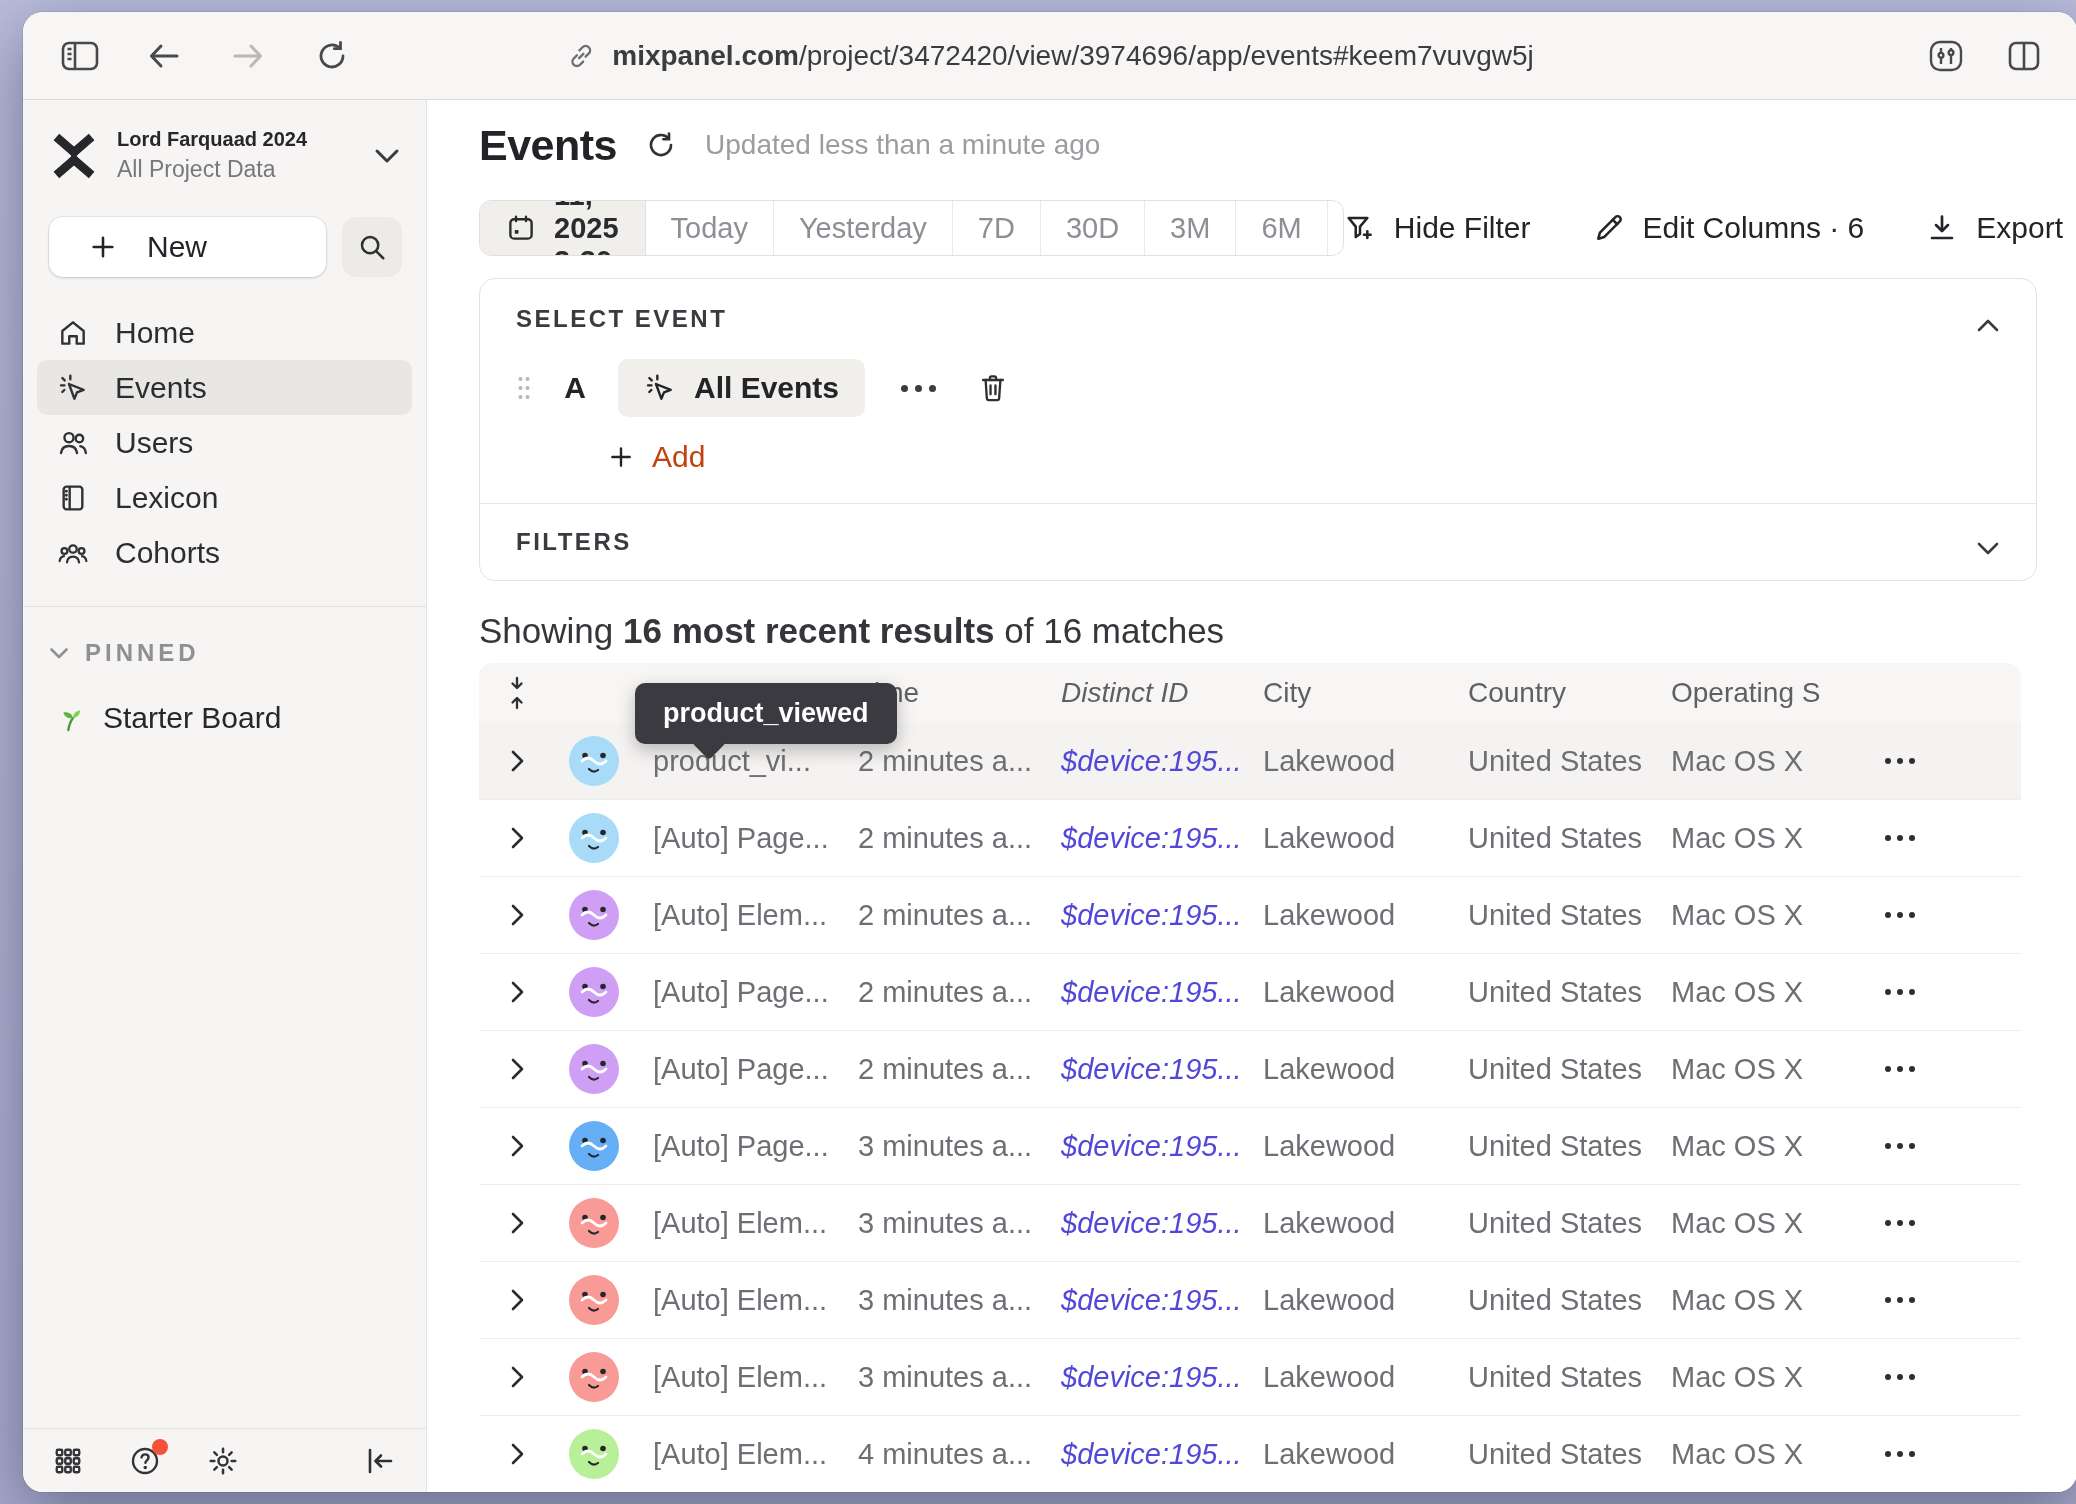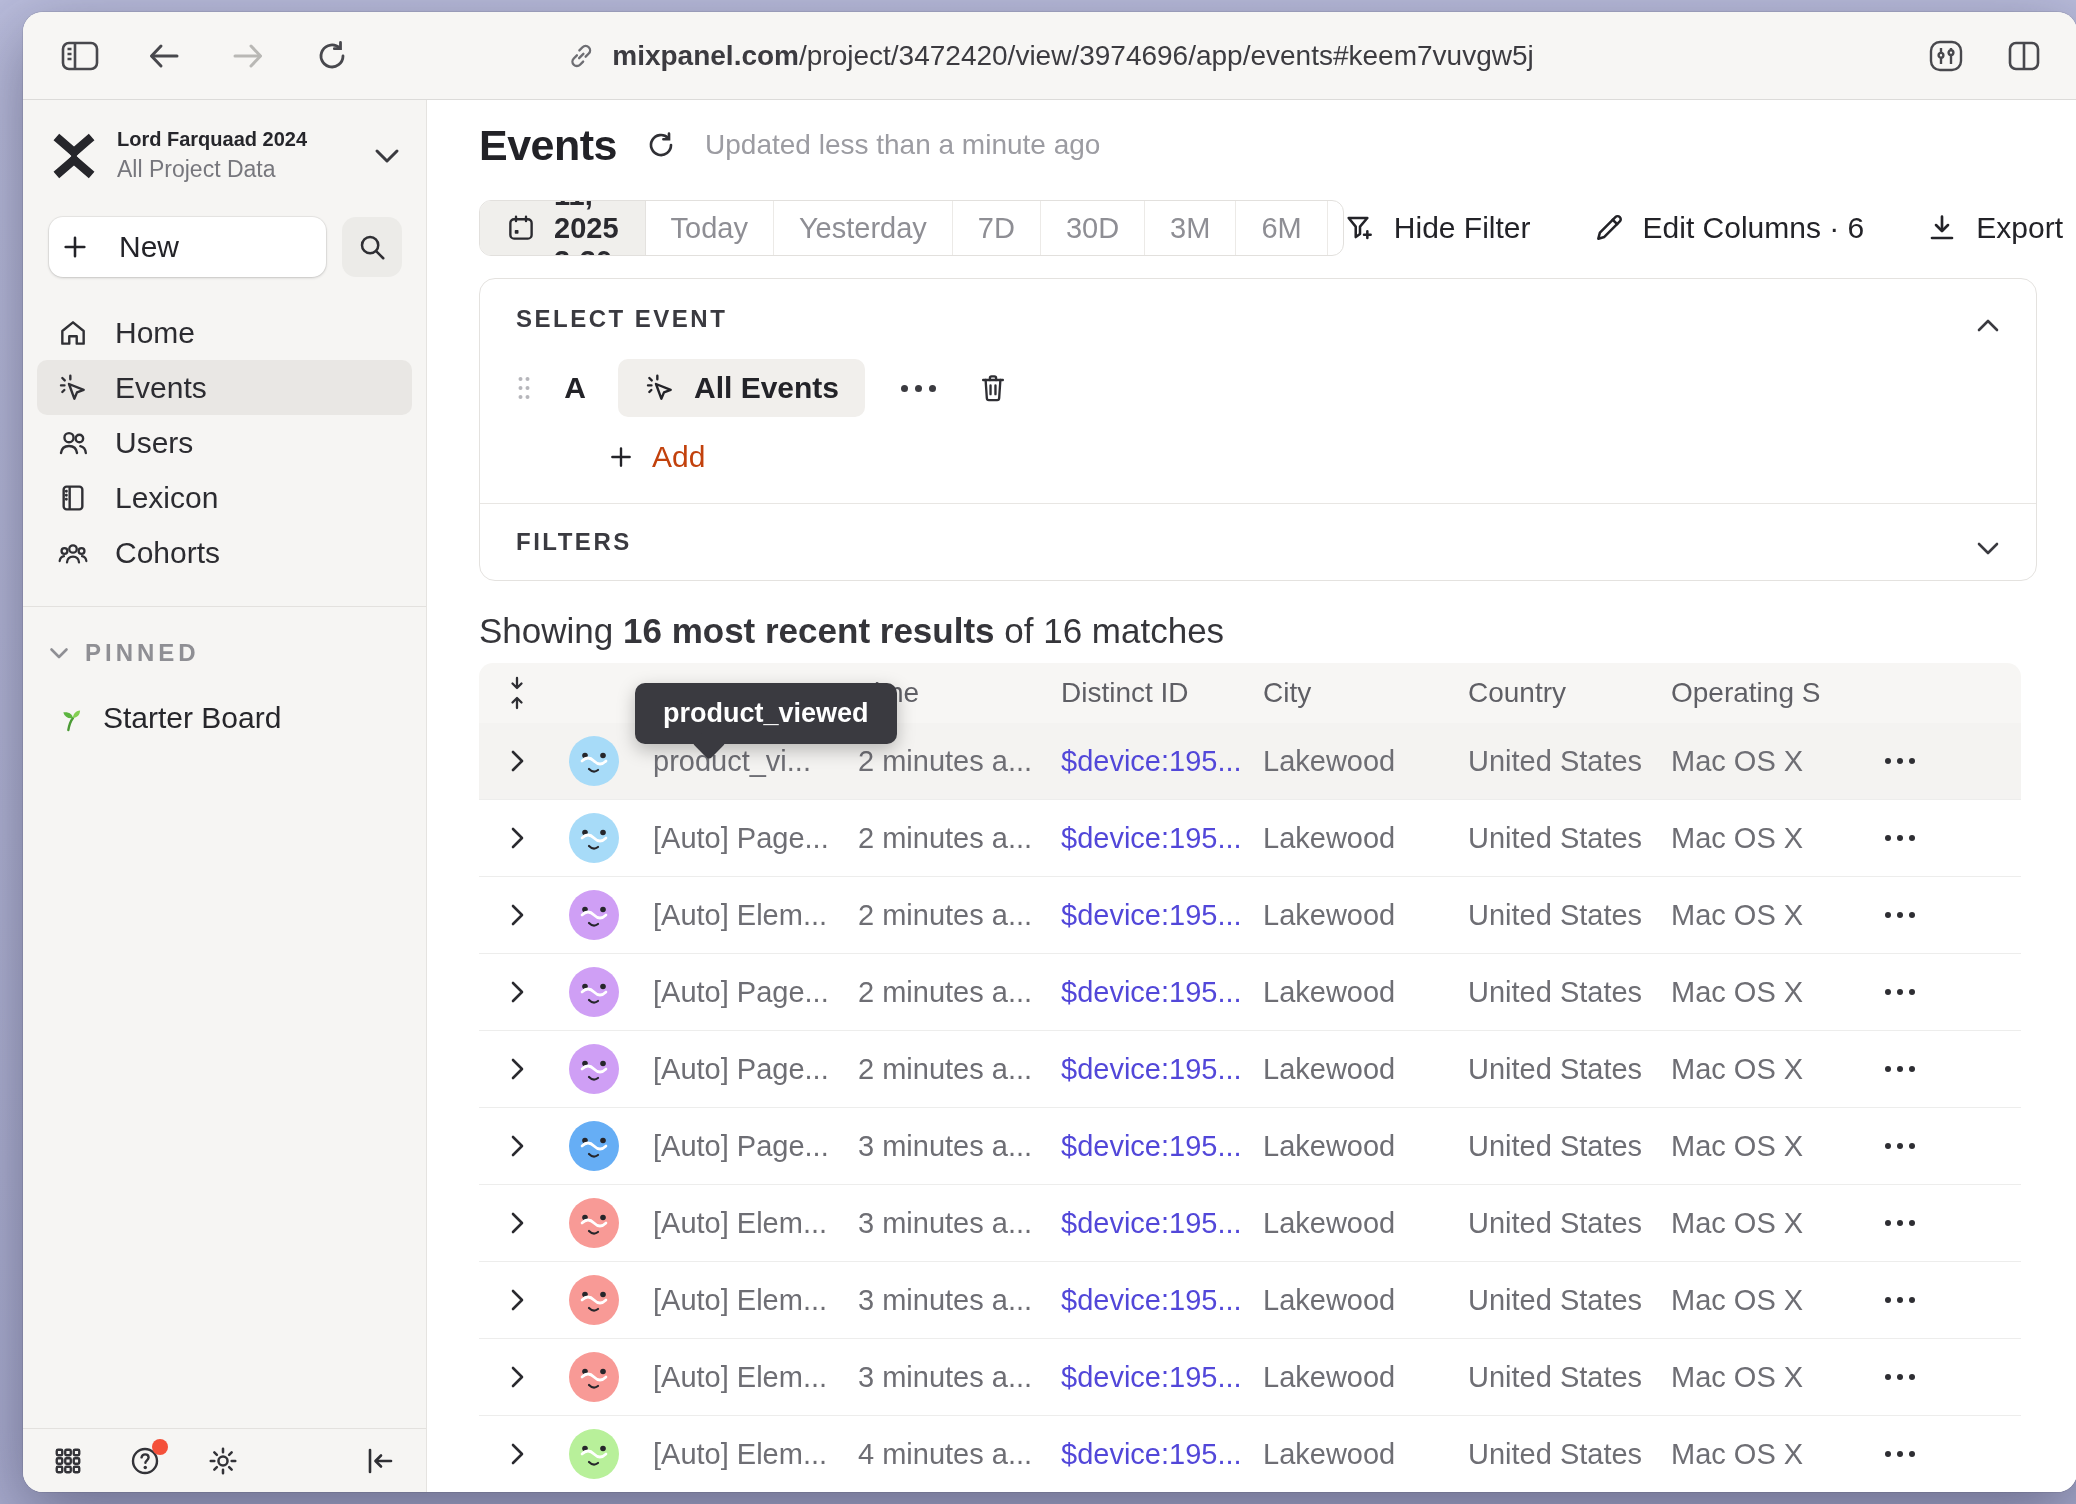--- a/index.html
+++ b/index.html
@@ -53,21 +53,21 @@
   .project-row{ display:flex; align-items:center; padding:28px 26px 0 28px; gap:20px; cursor:pointer; }
   .project-texts{ flex:1; min-width:0; }
   .project-name{ font-size:20px; font-weight:700; color:#26262b; }
   .project-sub{ font-size:23px; color:#77777d; margin-top:5px; }
   .chev{ color:#3a3a3f; }
 
   .new-row{ display:flex; gap:16px; padding:34px 24px 0 26px; }
   .new-button{
     flex:1; height:60px; background:#fff; border-radius:14px;
     box-shadow:0 1px 3px rgba(0,0,0,.16), 0 0 0 1px rgba(0,0,0,.05);
-    display:flex; align-items:center; gap:30px; padding-left:12px;
+    display:flex; align-items:center; gap:30px; padding-left:40px;
     font-size:30px; color:#232328; cursor:pointer;
   }
   .search-button{
     width:60px; height:60px; background:#ecebe8; border-radius:14px;
     display:flex; align-items:center; justify-content:center; color:#2f2f34; cursor:pointer;
   }
 
   .nav{ padding:28px 14px 0; }
   .nav-item{
     height:55px; display:flex; align-items:center; gap:26px; padding-left:20px;
@@ -143,21 +143,21 @@
     display:flex; align-items:center; height:60px; background:#f7f6f4;
     border-radius:14px 14px 0 0; color:#5f5f65; font-size:28px;
   }
   .trow{ display:flex; align-items:center; height:77px; border-bottom:1px solid #ededec; background:#fff; font-size:29px; }
   .trow.highlighted{ background:#f4f3f1; }
   .c-expand{ flex:0 0 76px; display:flex; justify-content:center; color:#2a2a2f; }
   .c-avatar{ flex:0 0 98px; display:flex; align-items:center; }
   .c-avatar svg{ margin-left:14px; }
   .c-event{ flex:0 0 205px; color:#6e6e74; overflow:hidden; white-space:nowrap; }
   .c-time{ flex:0 0 203px; color:#6e6e74; overflow:hidden; white-space:nowrap; }
-  .c-id{ flex:0 0 202px; color:var(--link); overflow:hidden; white-space:nowrap; }
+  .c-id{ flex:0 0 202px; color:var(--link); overflow:hidden; white-space:nowrap;font-style:italic; }
   .c-city{ flex:0 0 205px; color:#6e6e74; overflow:hidden; white-space:nowrap; }
   .c-country{ flex:0 0 203px; color:#6e6e74; overflow:hidden; white-space:nowrap; }
   .c-os{ flex:0 0 150px; color:#6e6e74; overflow:hidden; white-space:nowrap; }
   .c-actions{ flex:1; display:flex; align-items:center; padding-left:64px; }
   .thead .c-event,.thead .c-time,.thead .c-id,.thead .c-city,.thead .c-country,.thead .c-os{ color:#5f5f65; }
   .row-dots{ display:flex; gap:6px; cursor:pointer; }
   .row-dots i{ width:6px; height:6px; border-radius:50%; background:#2e2e33; }
   .sort-icon{ color:#2e2e33; cursor:pointer; }
 
   .tooltip{

